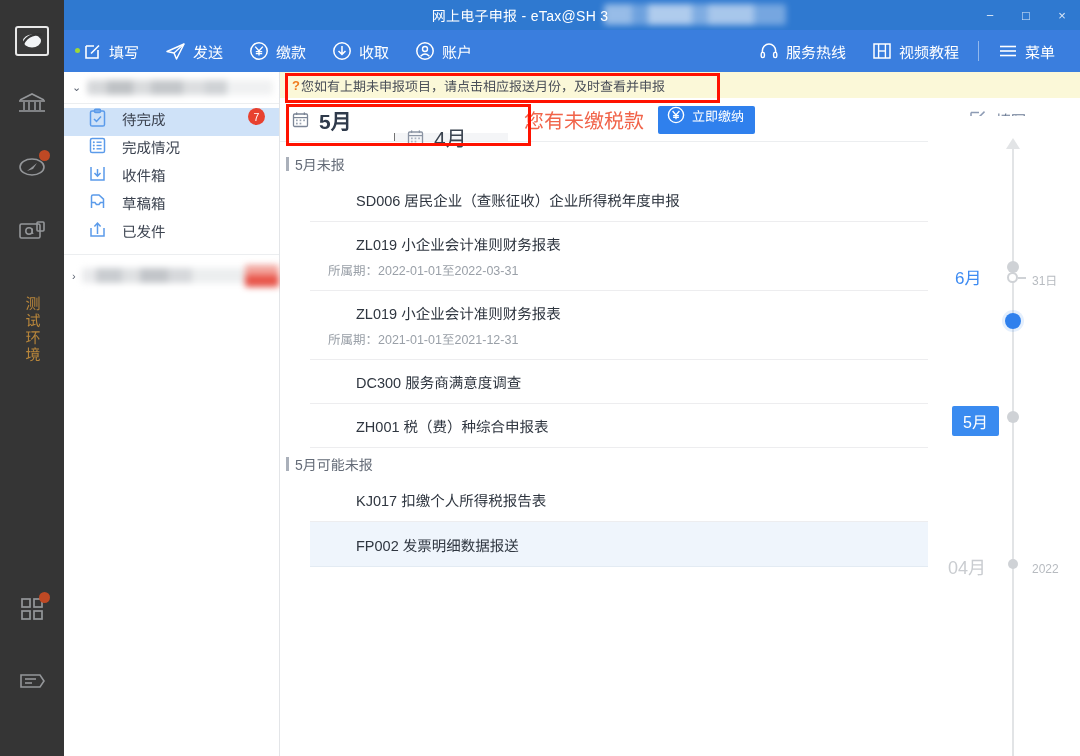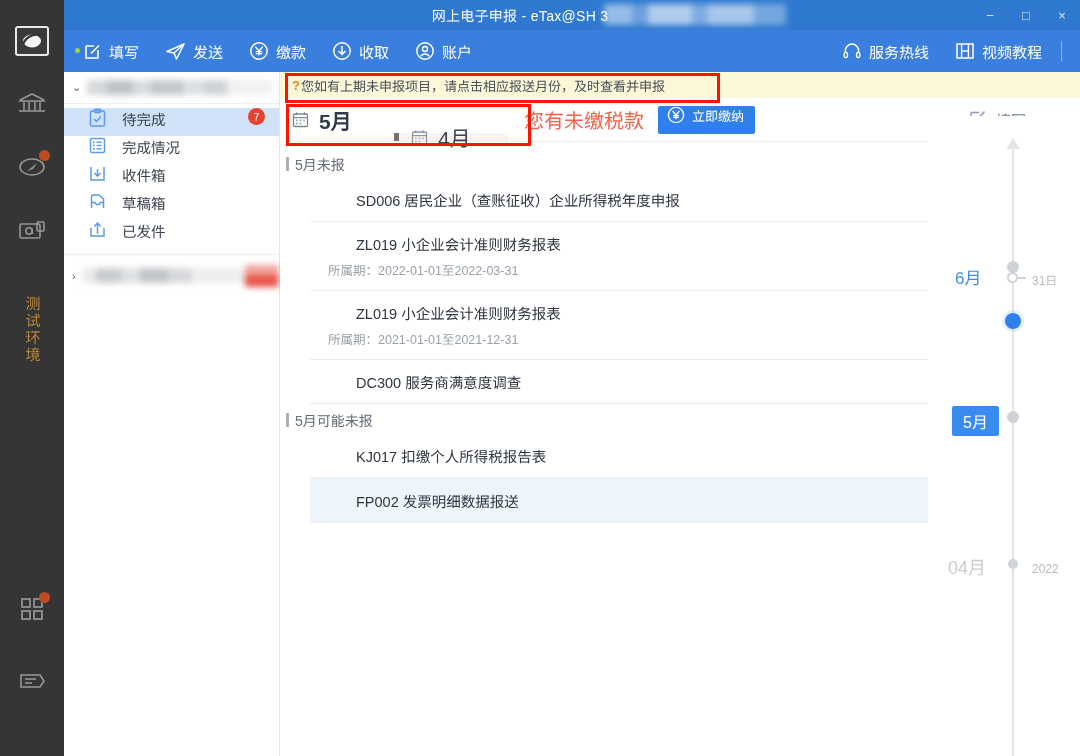--- a/index.html
+++ b/index.html
@@ -262,21 +262,21 @@
   }
   .mtab {
     width: 114px;
     display: flex; align-items: center;
     gap: 10px;
     padding-left: 12px;
     font-size: 21px;
     position: relative;
   }
   .mtab.sel { background: #ffffff; color: #2f3a4b; font-weight: bold; }
-  .mtab.unsel { background: #f4f5f7; color: #3b4450; border-left: 5px solid #737373; margin-top: 35px; }
+  .mtab.unsel { background: #f4f5f7; color: #3b4450; border-left: 1px solid #737373; margin-top: 35px; }
   .mtab .calico { display:flex; align-items:center; }
   .unpaid {
     display: flex; align-items: center;
     margin-left: 16px;
     color: #f1644a;
     font-size: 20px;
   }
   .paybtn {
     margin-left: 14px;
     align-self: center;
@@ -548,20 +548,30 @@
             <line x1="6.6" y1="2" x2="6.6" y2="16" stroke="#ffffff" stroke-width="1.4"></line>
             <line x1="13.4" y1="2" x2="13.4" y2="16" stroke="#ffffff" stroke-width="1.4"></line>
             <line x1="6.6" y1="9" x2="13.4" y2="9" stroke="#ffffff" stroke-width="1.4"></line>
           </svg>
         </span>
         <span>视频教程</span>
       </div>
 
       <span class="tb-sep"></span>
 
+      <div class="tb-item">
+        <span class="ico">
+          <svg width="20" height="16" viewBox="0 0 20 16" aria-hidden="true">
+            <line x1="2" y1="3.5" x2="18" y2="3.5" stroke="#ffffff" stroke-width="1.6"></line>
+            <line x1="2" y1="8" x2="18" y2="8" stroke="#ffffff" stroke-width="1.6"></line>
+            <line x1="2" y1="12.5" x2="18" y2="12.5" stroke="#ffffff" stroke-width="1.6"></line>
+          </svg>
+        </span>
+        <span>菜单</span>
+      </div>
     </div>
 
     <div class="body">
 
       <div class="leftpanel">
         <div class="lp-header">
           <span class="lp-caret">⌄</span>
           <span class="blurbar a"></span>
         </div>
 
@@ -718,20 +728,25 @@
               <div class="rtexts">
                 <span class="rtitle">ZL019 小企业会计准则财务报表</span>
                 <span class="rsub">所属期：2021-01-01至2021-12-31</span>
               </div>
             </div>
             <div class="row">
               <div class="rtexts">
                 <span class="rtitle">DC300 服务商满意度调查</span>
               </div>
             </div>
+            <div class="row">
+              <div class="rtexts">
+                <span class="rtitle">ZH001 税（费）种综合申报表</span>
+              </div>
+            </div>
           </div>
 
           <div class="sect-title">5月可能未报</div>
           <div class="rows">
             <div class="row">
               <div class="rtexts">
                 <span class="rtitle">KJ017 扣缴个人所得税报告表</span>
               </div>
             </div>
             <div class="row hl">

